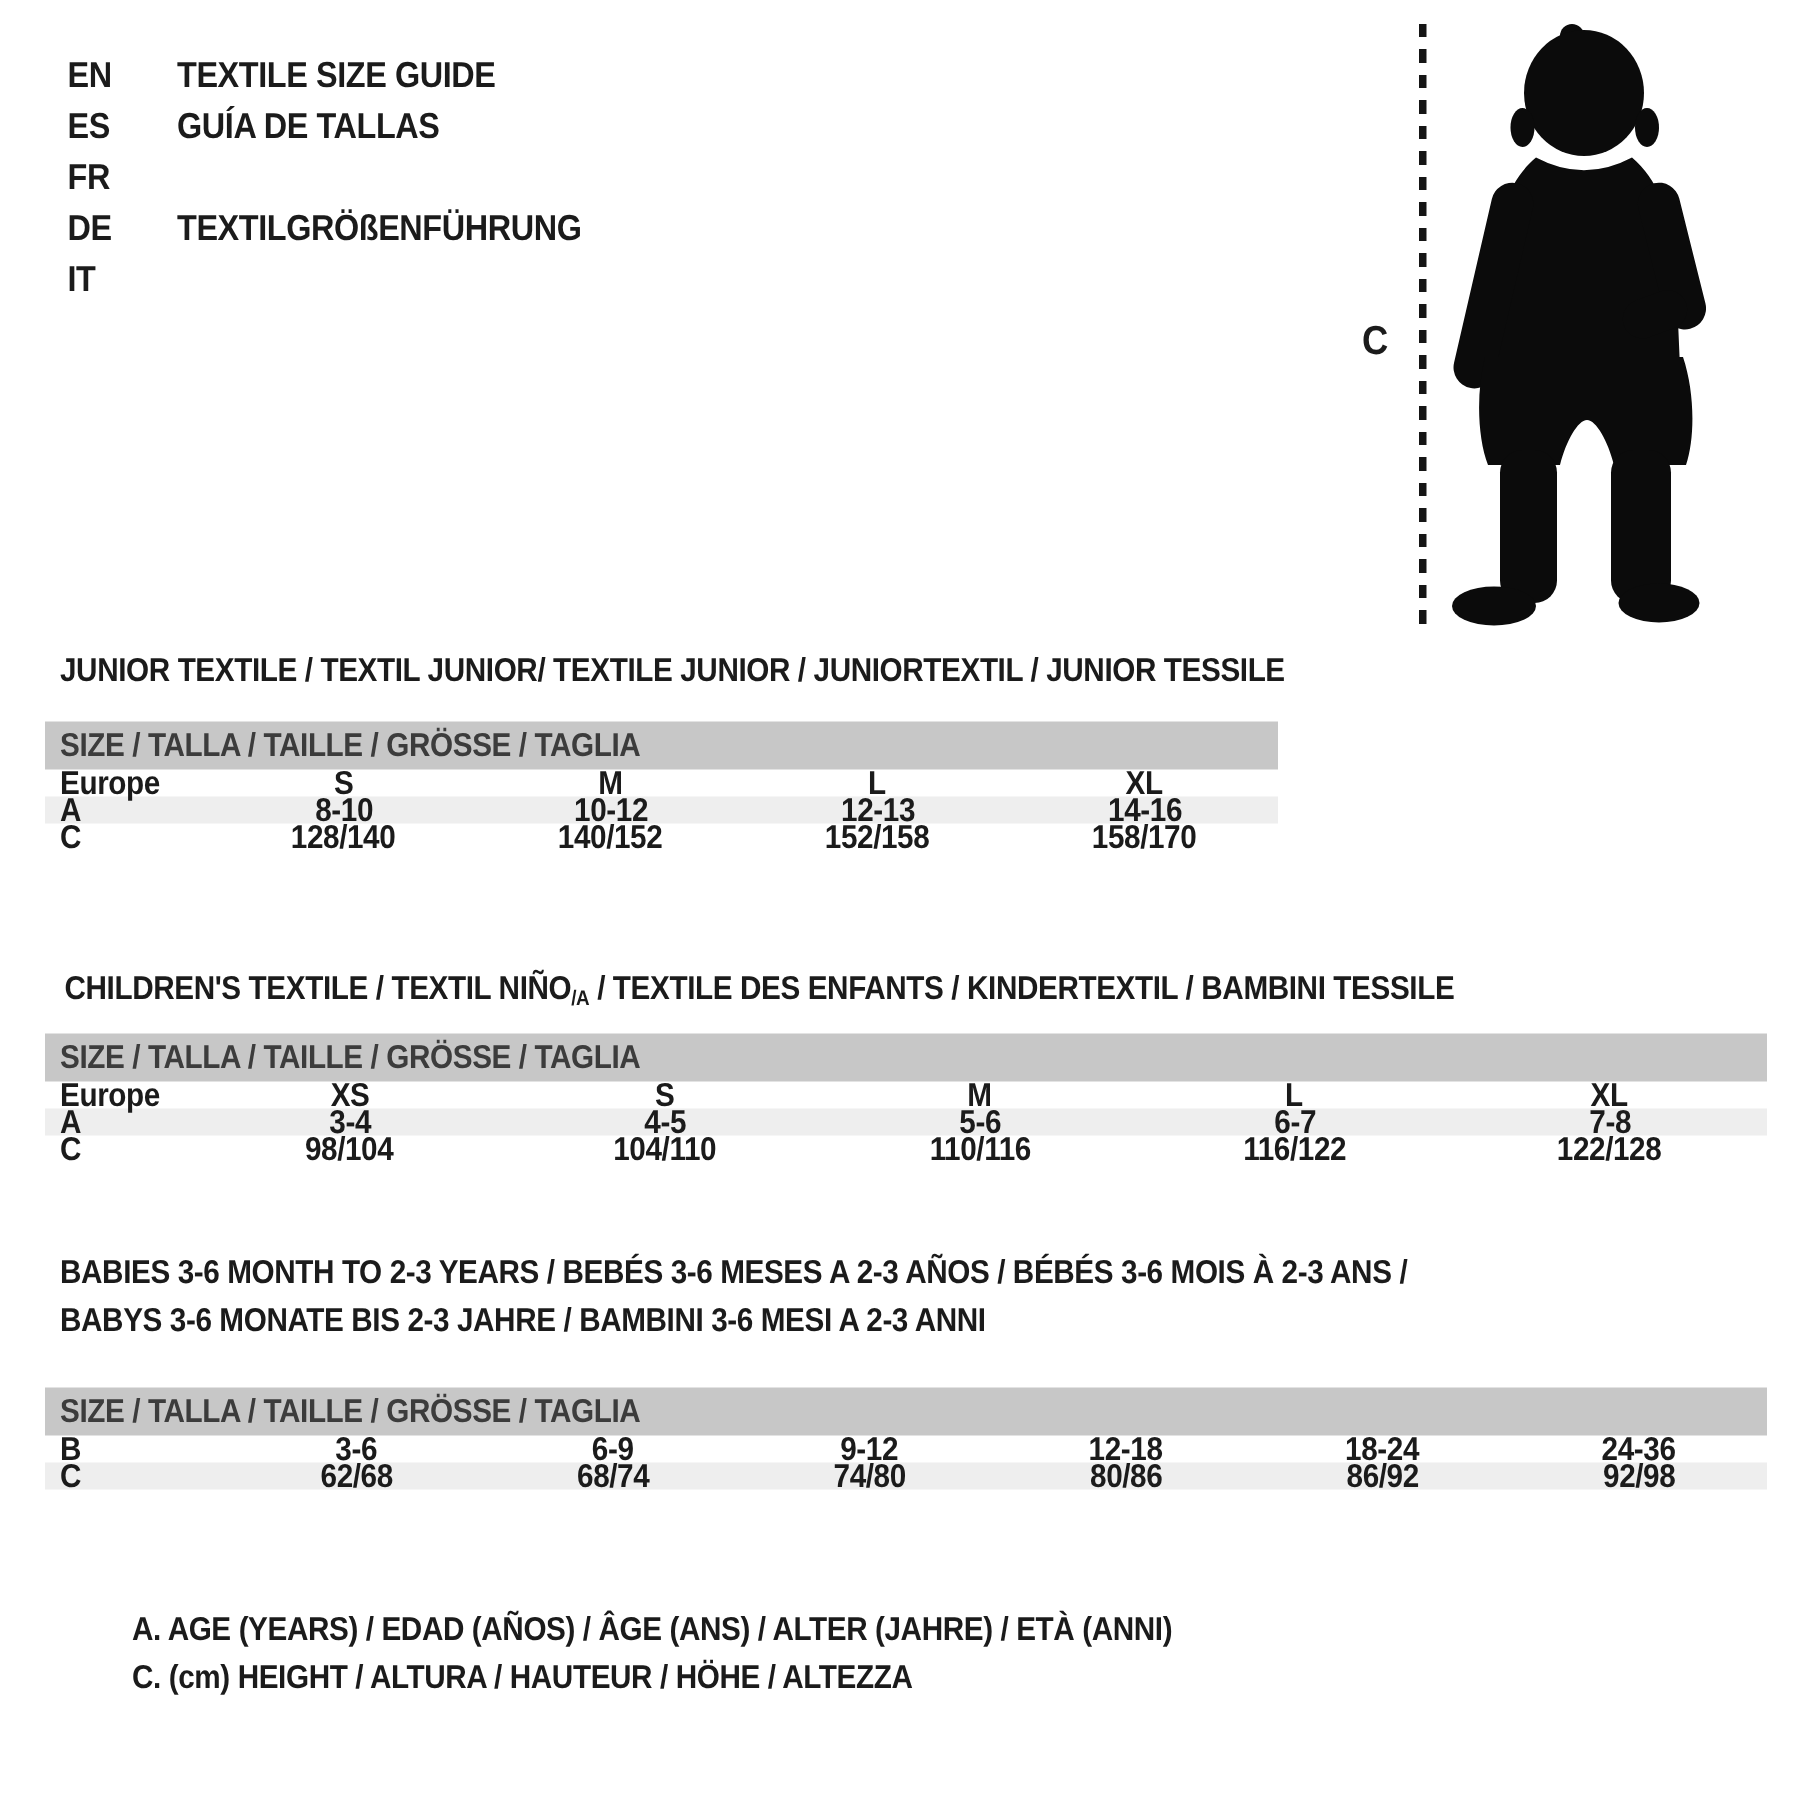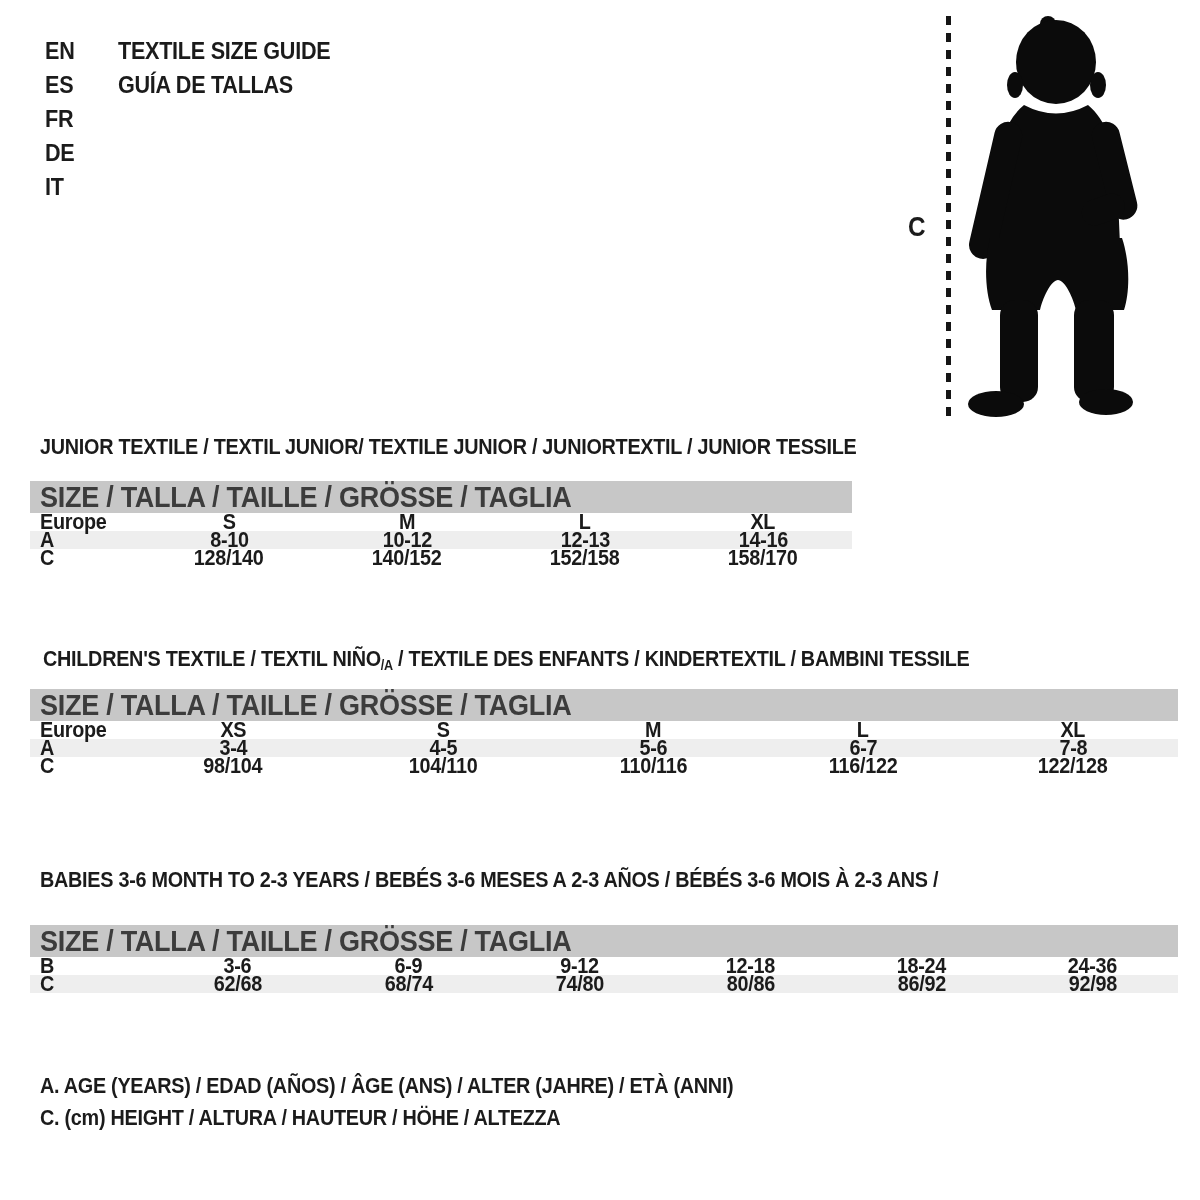--- a/index.html
+++ b/index.html
@@ -21,59 +21,60 @@
   
   .dash-line { left:946px; top:16px; width:5px; height:400px;
     background:repeating-linear-gradient(to bottom, #151515 0 9px, transparent 9px 17px); }
   .c-label { left:908px; top:212px; font-size:27px; }
   .baby { left:962px; top:10px; }
 
   
   .sec-title { font-size:22px; }
   #junior-title   { left:40px; top:434px; }
   #children-title { left:43px; top:646px; }
-  #babies-title   { left:40px; top:864px; line-height:32px; }
+  #babies-title   { left:40px; top:832px; line-height:32px; }
   .subA { font-size:14px; vertical-align:-4px; }
 
   
   .tbl { left:30px; }
   #t1 { top:481px; width:822px; }
   #t2 { top:689px; width:1148px; }
   #t3 { top:925px; width:1148px; }
   .bar { height:32px; background:#c7c7c7; display:flex; align-items:center;
-         padding-left:10px; box-sizing:border-box; font-size:30px; color:#3c3c3c; }
+         padding-left:10px; box-sizing:border-box; font-size:22px; color:#3c3c3c; }
   .trow { display:flex; height:18px; align-items:center; font-size:22px; }
   .trow.alt { background:#eeeeee; }
   .cell { text-align:center; }
   .cell.lbl { text-align:left; padding-left:10px; box-sizing:border-box; }
   #t1 .lbl { width:110px; flex:0 0 110px; } #t1 .cell:not(.lbl) { width:178px; flex:0 0 178px; }
   #t2 .lbl { width:98px;  flex:0 0 98px;  } #t2 .cell:not(.lbl) { width:210px; flex:0 0 210px; }
   #t3 .lbl { width:122px; flex:0 0 122px; } #t3 .cell:not(.lbl) { width:171px; flex:0 0 171px; }
 
   
   .legend { left:40px; top:1070px; }
-  .legend-line { height:32px; display:flex; align-items:center; font-size:22px; }
+  .legend-line { height:32px; display:flex; align-items:center; font-size:22px;margin-left:48px; }
 </style>
 </head>
 <body>
 
 <div class="abs lang">
   <div class="lang-row">
     <span class="lang-code"><span class="cx">EN</span></span>
     <span><span class="cx">TEXTILE SIZE GUIDE</span></span>
   </div>
   <div class="lang-row">
     <span class="lang-code"><span class="cx">ES</span></span>
     <span><span class="cx">GUÍA DE TALLAS</span></span>
   </div>
   <div class="lang-row">
     <span class="lang-code"><span class="cx">FR</span></span>
   </div>
   <div class="lang-row">
     <span class="lang-code"><span class="cx">DE</span></span>
+    <span><span class="cx">TEXTILGRÖßENFÜHRUNG</span></span>
   </div>
   <div class="lang-row">
     <span class="lang-code"><span class="cx">IT</span></span>
   </div>
 </div>
 
 <div class="abs dash-line"></div>
 <div class="abs c-label"><span class="cx">C</span></div>
 <svg class="abs baby" width="185" height="410" viewBox="0 0 185 410" fill="#0b0b0b" xmlns="http://www.w3.org/2000/svg">
   <circle cx="86" cy="14" r="8"></circle>
@@ -147,20 +148,21 @@
     <div class="cell"><span class="cxc">98/104</span></div>
     <div class="cell"><span class="cxc">104/110</span></div>
     <div class="cell"><span class="cxc">110/116</span></div>
     <div class="cell"><span class="cxc">116/122</span></div>
     <div class="cell"><span class="cxc">122/128</span></div>
   </div>
 </div>
 
 <div class="abs sec-title" id="babies-title">
   <div><span class="cx">BABIES 3-6 MONTH TO 2-3 YEARS / BEBÉS 3-6 MESES A 2-3 AÑOS / BÉBÉS 3-6 MOIS À 2-3 ANS /</span></div>
+  <div><span class="cx">BABYS 3-6 MONATE BIS 2-3 JAHRE / BAMBINI 3-6 MESI A 2-3 ANNI</span></div>
 </div>
 <div class="abs tbl" id="t3">
   <div class="bar">
       <span class="cx">SIZE / TALLA / TAILLE / GRÖSSE / TAGLIA</span>
     </div>
   <div class="trow">
     <div class="cell lbl"><span class="cx">B</span></div>
     <div class="cell"><span class="cxc">3-6</span></div>
     <div class="cell"><span class="cxc">6-9</span></div>
     <div class="cell"><span class="cxc">9-12</span></div>

